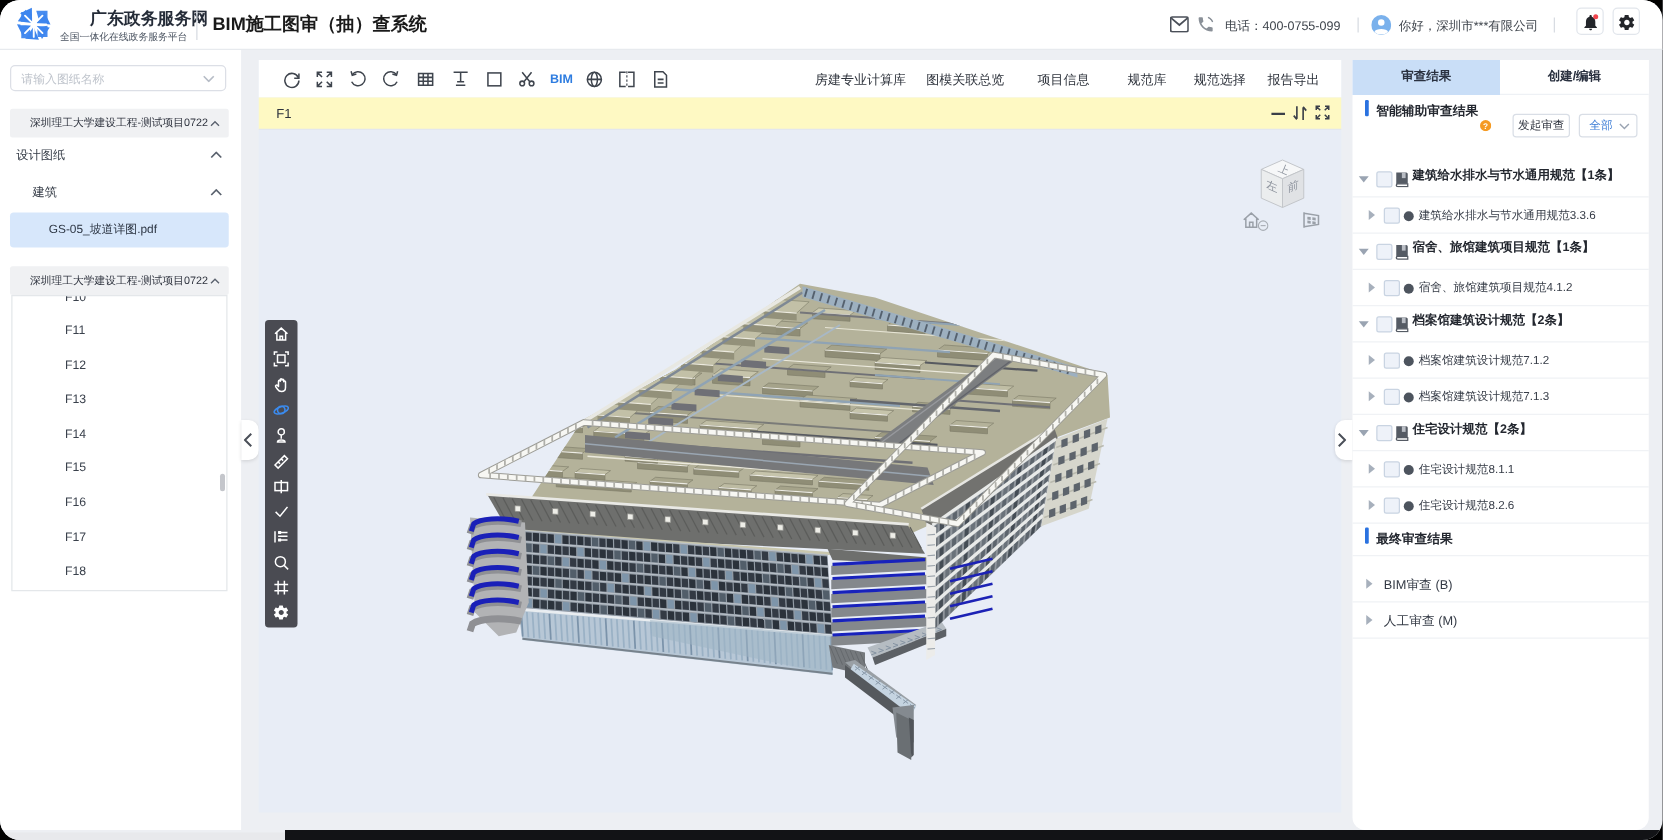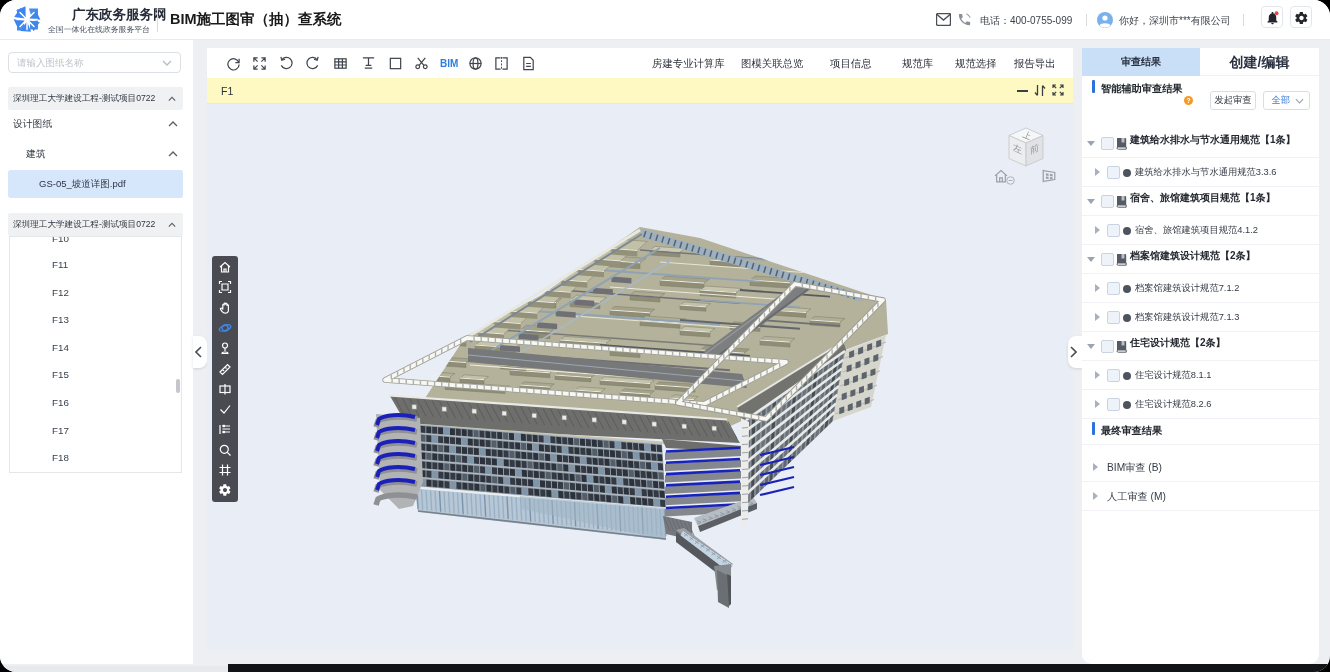--- a/index.html
+++ b/index.html
@@ -14,37 +14,37 @@
   .h-main{position:absolute;left:170px;top:10px;font-size:14.5px;font-weight:bold;color:#1a1a1a;white-space:nowrap;}
   .h-tel{position:absolute;left:980px;top:14px;font-size:10px;color:#3d434b;white-space:nowrap;}
   .h-user{position:absolute;left:1119px;top:14px;font-size:10px;color:#3d434b;white-space:nowrap;}
   .h-div2{position:absolute;left:1086px;top:14px;width:1px;height:12px;background:#d8dce2;}
   .h-div3{position:absolute;left:1243px;top:14px;width:1px;height:12px;background:#d8dce2;}
   .icbox{position:absolute;top:6px;width:22px;height:22px;border:1px solid #e2e6ec;border-radius:4px;background:#fff;}
   
   .sidebar{position:absolute;left:0;top:40px;width:193px;height:624px;background:#fff;}
   .search{position:absolute;left:8px;top:12px;width:173px;height:21px;border:1px solid #dcdfe6;border-radius:4px;background:#fff;}
   .search span{position:absolute;left:8px;top:4px;font-size:9.5px;color:#bfc4cc;white-space:nowrap;}
-  .sec-h{position:absolute;left:8px;width:175px;height:23px;background:#f0f1f3;font-size:8.6px;color:#303540;line-height:23px;padding-left:5px;border-radius:2px;white-space:nowrap;}
+  .sec-h{position:absolute;left:8px;width:175px;height:23px;background:#f0f1f3;font-size:8.6px;color:#303540;line-height:23px;padding-left:16px;border-radius:2px;white-space:nowrap;}
   .caret-up{position:absolute;width:8px;height:8px;}
   .t-row{position:absolute;font-size:9.8px;color:#333a45;white-space:nowrap;}
   .sel-file{position:absolute;left:8px;top:130px;width:175px;height:28px;background:#d7e7fb;border-radius:3px;font-size:9.5px;color:#2b3442;line-height:28px;padding-left:31px;white-space:nowrap;}
   .flist{position:absolute;left:9px;top:196px;width:173px;height:237px;background:#fff;border:1px solid #e4e7ea;overflow:hidden;}
   .fitem{height:27.6px;line-height:27.6px;padding-left:42px;font-size:9.8px;color:#3a414c;}
   
   .viewport{position:absolute;left:207px;top:48px;width:866px;height:602px;background:#e8edf6;}
   .vtoolbar{position:absolute;left:0;top:0;width:866px;height:30px;background:#fff;}
   .f1bar{position:absolute;left:0;top:30px;width:866px;height:26px;background:#fef9c3;border-bottom:1px solid #e3e7ee;}
   .f1bar .f1{position:absolute;left:14px;top:7px;font-size:10.5px;color:#2c323c;}
   .vmenu{position:absolute;top:9px;font-size:10.4px;color:#2e333c;white-space:nowrap;}
   .darkbar{position:absolute;left:5px;top:208px;width:26px;height:246px;background:#4a4b52;border-radius:3px;}
   
   .rpanel{position:absolute;left:1082px;top:48px;width:237px;height:616px;background:#fff;border-radius:0 0 10px 10px;}
   .rtab1{position:absolute;left:0;top:0;width:118px;height:28px;background:#c9def7;font-size:10px;font-weight:bold;color:#2a3140;text-align:center;line-height:28px;}
-  .rtab2{position:absolute;left:118px;top:0;width:119px;height:28px;background:#fff;font-size:14px;font-weight:bold;color:#2a3140;text-align:center;line-height:28px;border-bottom:1px solid #eef1f5;}
+  .rtab2{position:absolute;left:118px;top:0;width:119px;height:28px;background:#fff;font-size:10px;font-weight:bold;color:#2a3140;text-align:center;line-height:28px;border-bottom:1px solid #eef1f5;}
   .rp-h{position:absolute;left:10px;font-size:10.2px;font-weight:bold;color:#23272f;white-space:nowrap;}
   .rp-h .bar{display:inline-block;width:3px;height:13px;background:#2a72e0;margin-right:6px;border-radius:1px;position:relative;top:1px;}
   .btn{position:absolute;height:19px;border:1px solid #d9dee6;border-radius:3px;background:#fff;font-size:9.3px;color:#303540;text-align:center;line-height:17px;white-space:nowrap;}
   .trow{position:absolute;left:0;width:237px;height:29px;border-bottom:1px solid #f0f2f5;}
   .trow .txt{position:absolute;top:8px;font-size:9.3px;color:#353b46;white-space:nowrap;}
   .trow .txtb{position:absolute;top:4px;font-size:10px;font-weight:bold;color:#23272f;white-space:nowrap;}
   .cbox{position:absolute;top:8px;width:13px;height:13px;border:1px solid #c9d4e2;background:#eef2f9;border-radius:2px;}
   .car-d{position:absolute;top:12px;width:0;height:0;border-left:4.5px solid transparent;border-right:4.5px solid transparent;border-top:5.5px solid #9aa4b2;}
   .car-r{position:absolute;top:10px;width:0;height:0;border-top:4.5px solid transparent;border-bottom:4.5px solid transparent;border-left:5.5px solid #a7b0bc;}
   .dot{position:absolute;top:11px;width:8px;height:8px;border-radius:50%;background:#4d545e;}

